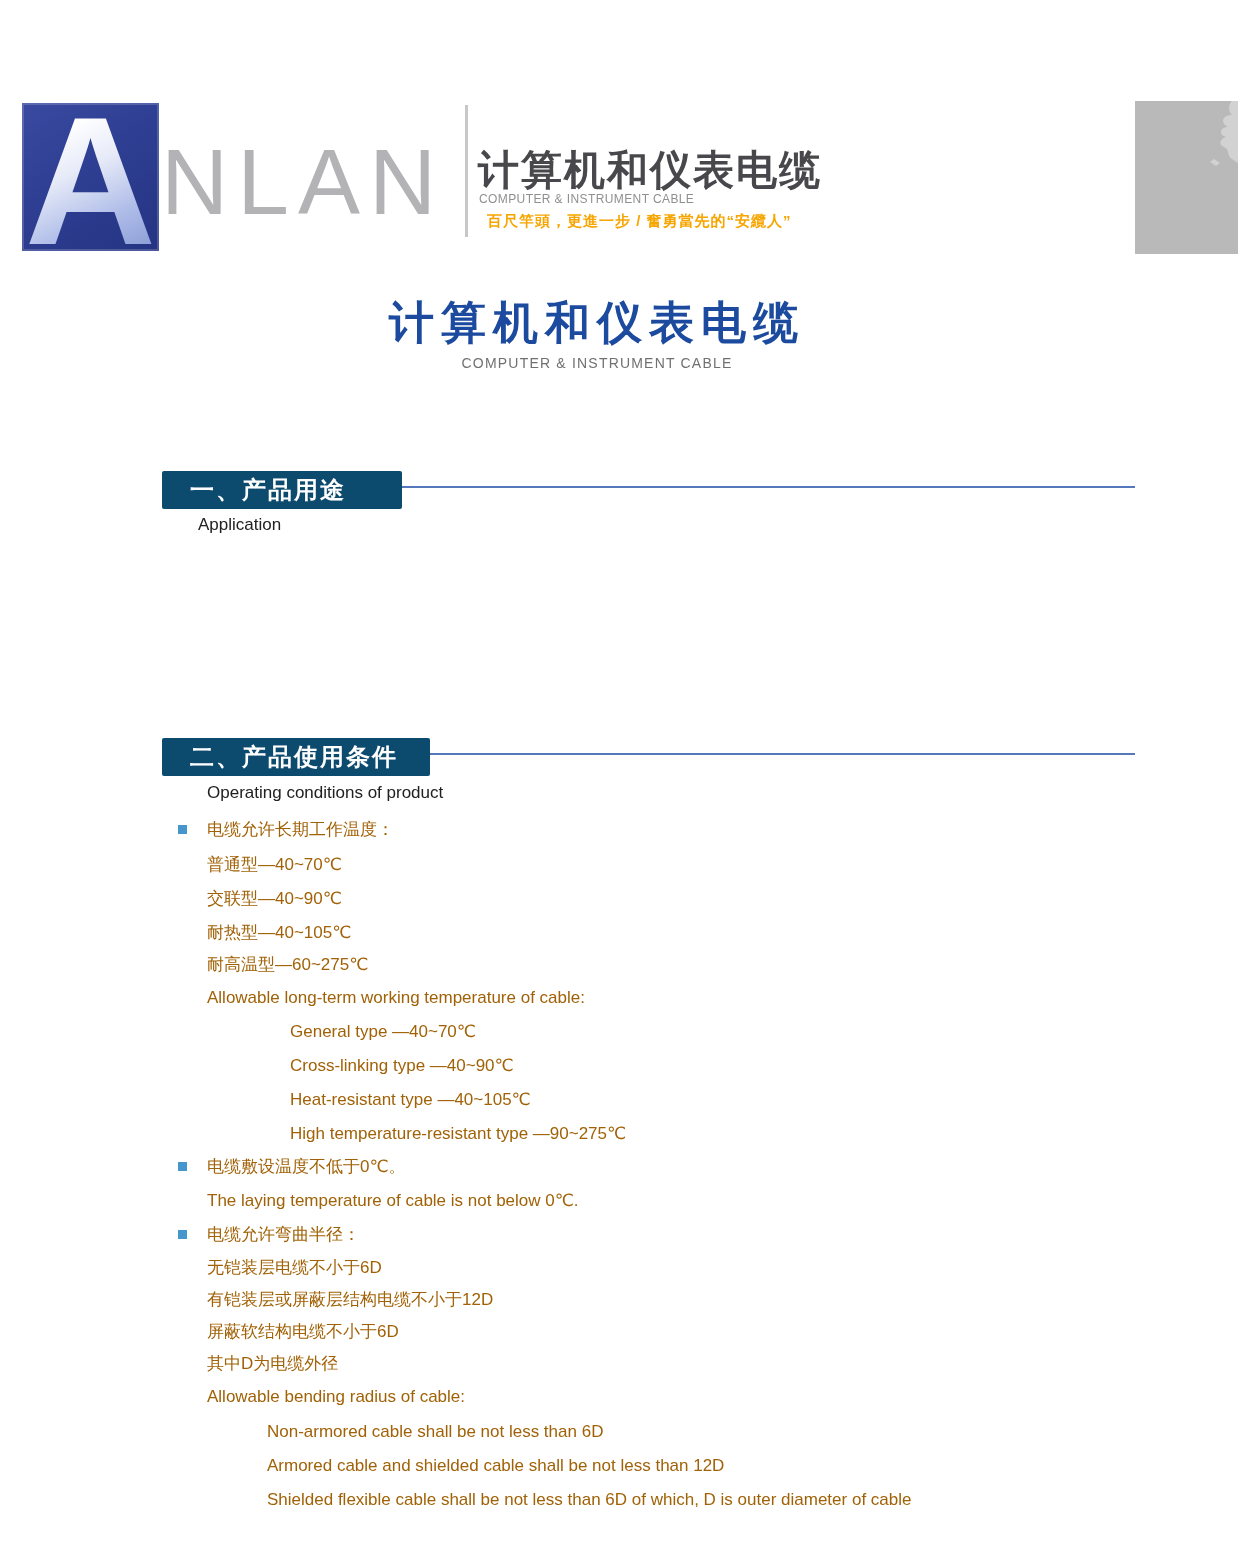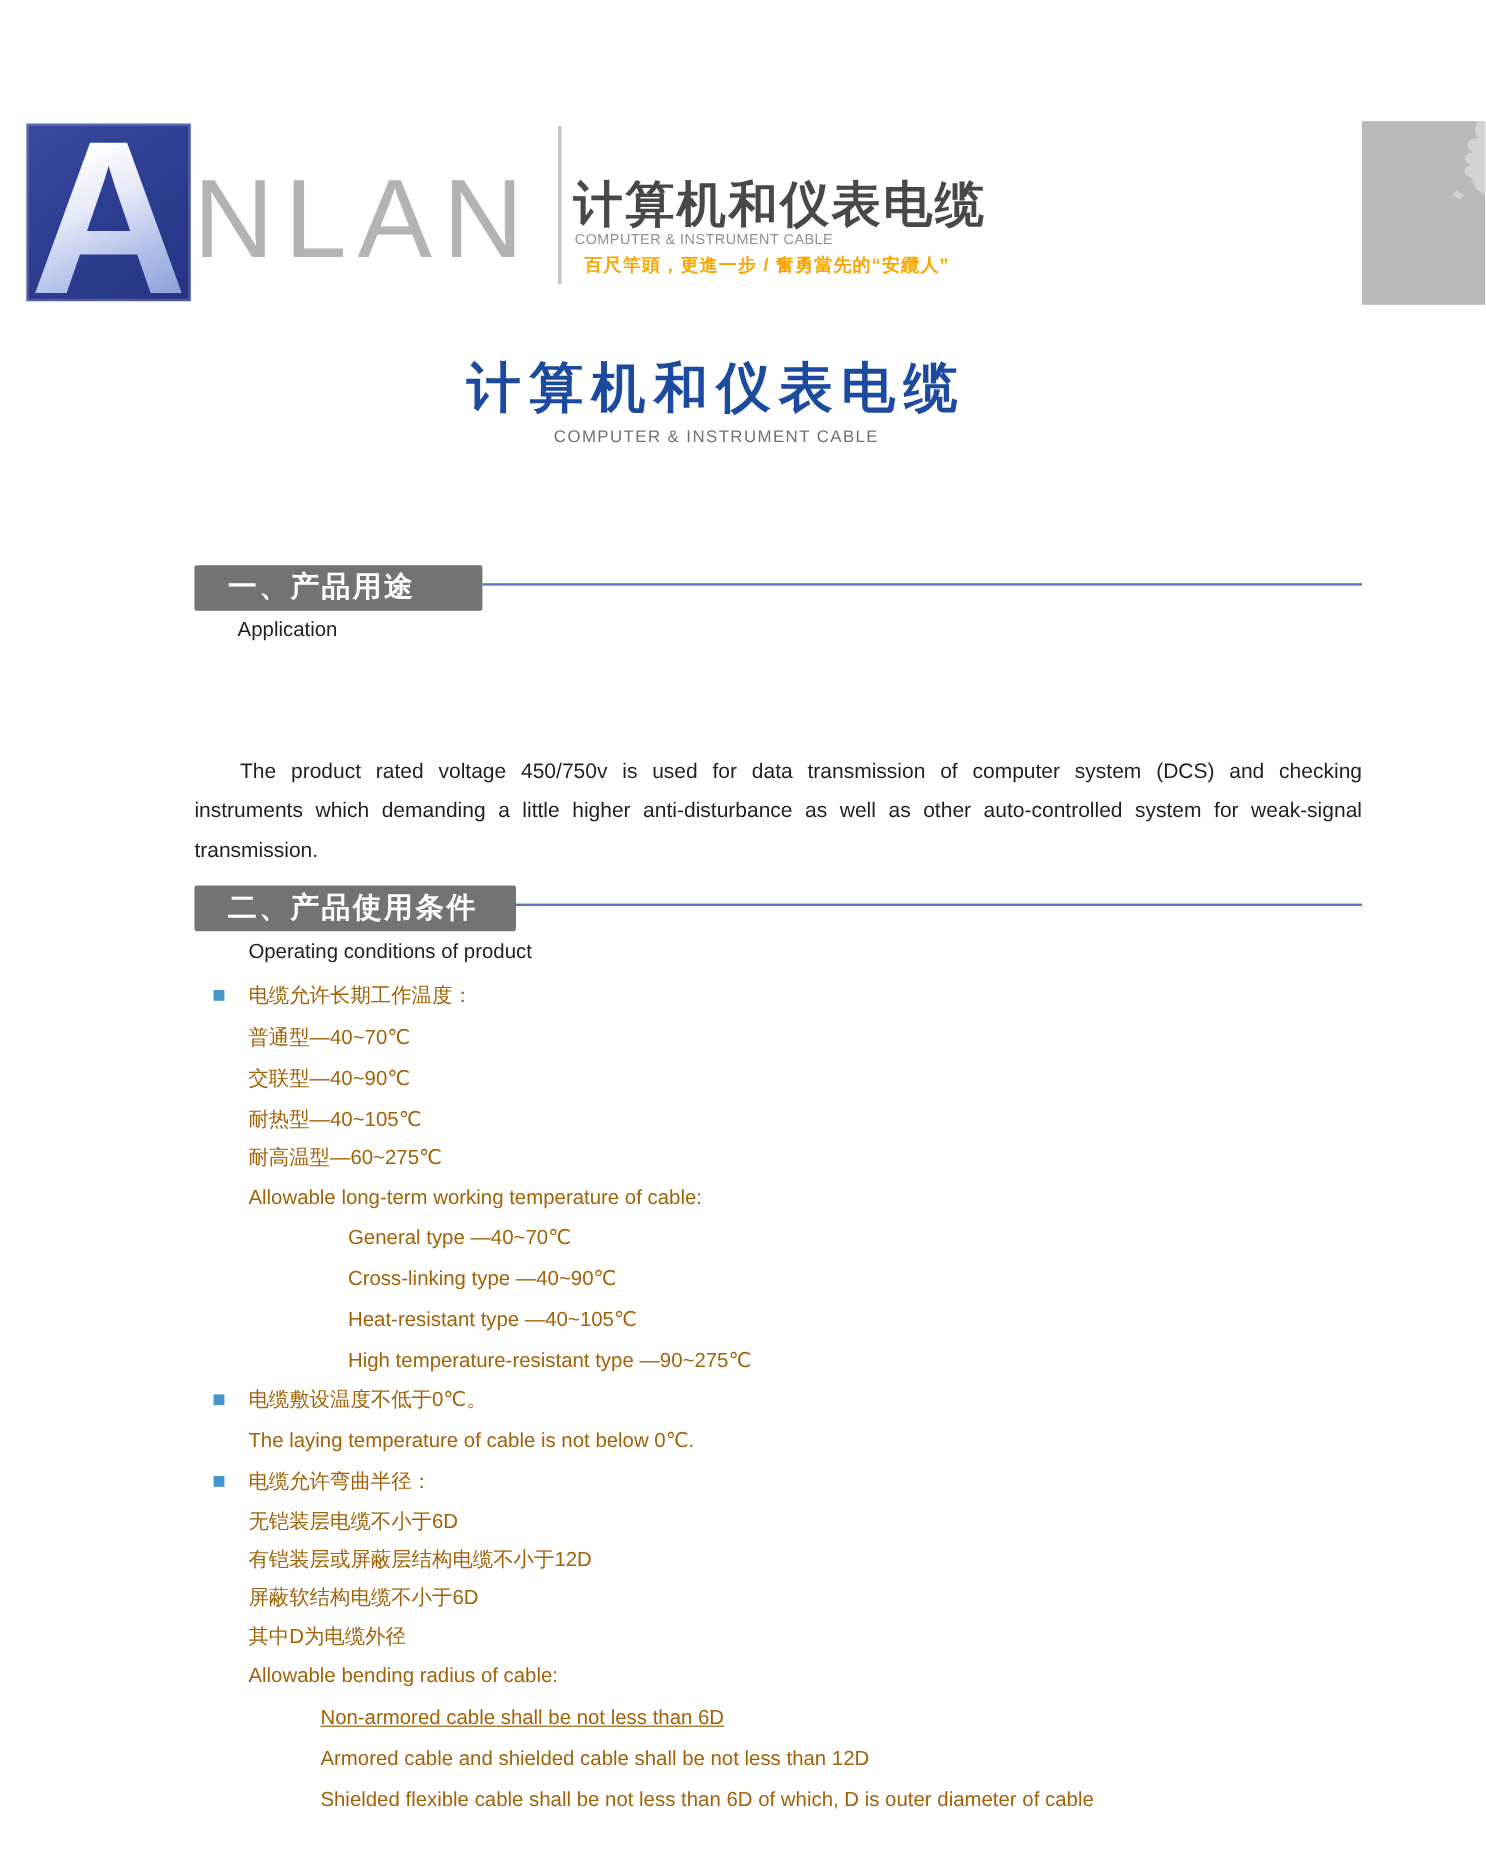--- a/index.html
+++ b/index.html
@@ -29,21 +29,21 @@
   .hdr-en{position:absolute;left:479px;top:192px;font-size:12px;color:#8f8f92;letter-spacing:.4px;}
   .hdr-slogan{position:absolute;left:487px;top:212px;font-size:15px;font-weight:bold;color:#f7a500;letter-spacing:1px;}
   .hdr-photo{position:absolute;left:1135px;top:101px;width:103px;height:153px;background:#b9b9b9;overflow:hidden;}
   .hdr-photo svg{position:absolute;right:-6px;top:-4px;}
   
   .title-zh{position:absolute;left:0;top:299px;width:1238px;text-align:center;transform:translateX(-22px);
     font-size:45px;line-height:48px;font-weight:bold;color:#1b4a9e;letter-spacing:7px;}
   .title-en{position:absolute;left:0;top:355px;width:1238px;text-align:center;transform:translateX(-22px);
     font-size:14px;color:#707070;letter-spacing:1.2px;}
   
-  .sec-bar{position:absolute;left:162px;height:38px;background:#737373;border-radius:2px;
+  .sec-bar{position:absolute;left:162px;height:38px;background:#0c4a6e;border-radius:2px;
     color:#ffffff;font-size:24px;line-height:38px;font-weight:bold;letter-spacing:2px;padding-left:28px;box-sizing:border-box;}
   .sec-bar.s1{top:471px;width:240px;}
   .sec-bar.s2{top:738px;width:268px;}
   .sec-rule{position:absolute;height:2px;background:#5577bb;}
   .sec-rule.r1{left:402px;top:486px;width:733px;}
   .sec-rule.r2{left:430px;top:753px;width:705px;}
   .sub-en{position:absolute;font-size:17px;color:#212121;}
   .sub-en.app{left:198px;top:515px;text-align:center;}
   .sub-en.opc{left:207px;top:783px;}
   
@@ -78,21 +78,20 @@
   </div>
 
   <div class="title-zh">计算机和仪表电缆</div>
   <div class="title-en">COMPUTER &amp; INSTRUMENT CABLE</div>
 
   <div class="sec-bar s1">
     <span>一、产品用途</span>
   </div>
   <div class="sec-rule r1"></div>
   <div class="sub-en app">Application</div>
-  <p class="para en">The product rated voltage 450/750v is used for data transmission of computer system (DCS) and checking instruments which demanding a little higher anti-disturbance as well as other auto-controlled system for weak-signal transmission.</p>
 
   <div class="sec-bar s2">
     <span>二、产品使用条件</span>
   </div>
   <div class="sec-rule r2"></div>
   <div class="sub-en opc">Operating conditions of product</div>
 
   <div id="conditions">
       <div class="cond-line bullet" style="top: 818px;"><span class="bullet-sq" style="background: rgb(71, 149, 205);"></span><span>电缆允许长期工作温度：</span></div>
       <div class="cond-line plain" style="top: 853px;"><span>普通型—40~70℃</span></div>
@@ -105,18 +104,18 @@
       <div class="cond-line sub" style="top: 1088px;"><span>Heat-resistant type —40~105℃</span></div>
       <div class="cond-line sub" style="top: 1122px;"><span>High temperature-resistant type —90~275℃</span></div>
       <div class="cond-line bullet" style="top: 1155px;"><span class="bullet-sq" style="background: rgb(71, 149, 205);"></span><span>电缆敷设温度不低于0℃。</span></div>
       <div class="cond-line plain" style="top: 1189px;"><span>The laying temperature of cable is not below 0℃.</span></div>
       <div class="cond-line bullet" style="top: 1223px;"><span class="bullet-sq" style="background: rgb(71, 149, 205);"></span><span>电缆允许弯曲半径：</span></div>
       <div class="cond-line plain" style="top: 1256px;"><span>无铠装层电缆不小于6D</span></div>
       <div class="cond-line plain" style="top: 1288px;"><span>有铠装层或屏蔽层结构电缆不小于12D</span></div>
       <div class="cond-line plain" style="top: 1320px;"><span>屏蔽软结构电缆不小于6D</span></div>
       <div class="cond-line plain" style="top: 1352px;"><span>其中D为电缆外径</span></div>
       <div class="cond-line plain" style="top: 1385px;"><span>Allowable bending radius of cable:</span></div>
-      <div class="cond-line sub2" style="top: 1420px; text-decoration: underline;"><span>Non-armored cable shall be not less than 6D</span></div>
+      <div class="cond-line sub2" style="top: 1420px;"><span>Non-armored cable shall be not less than 6D</span></div>
       <div class="cond-line sub2" style="top: 1454px;"><span>Armored cable and shielded cable shall be not less than 12D</span></div>
       <div class="cond-line sub2" style="top: 1488px;"><span>Shielded flexible cable shall be not less than 6D of which, D is outer diameter of cable</span></div>
     </div>
 
 </div>
 
 </body></html>

